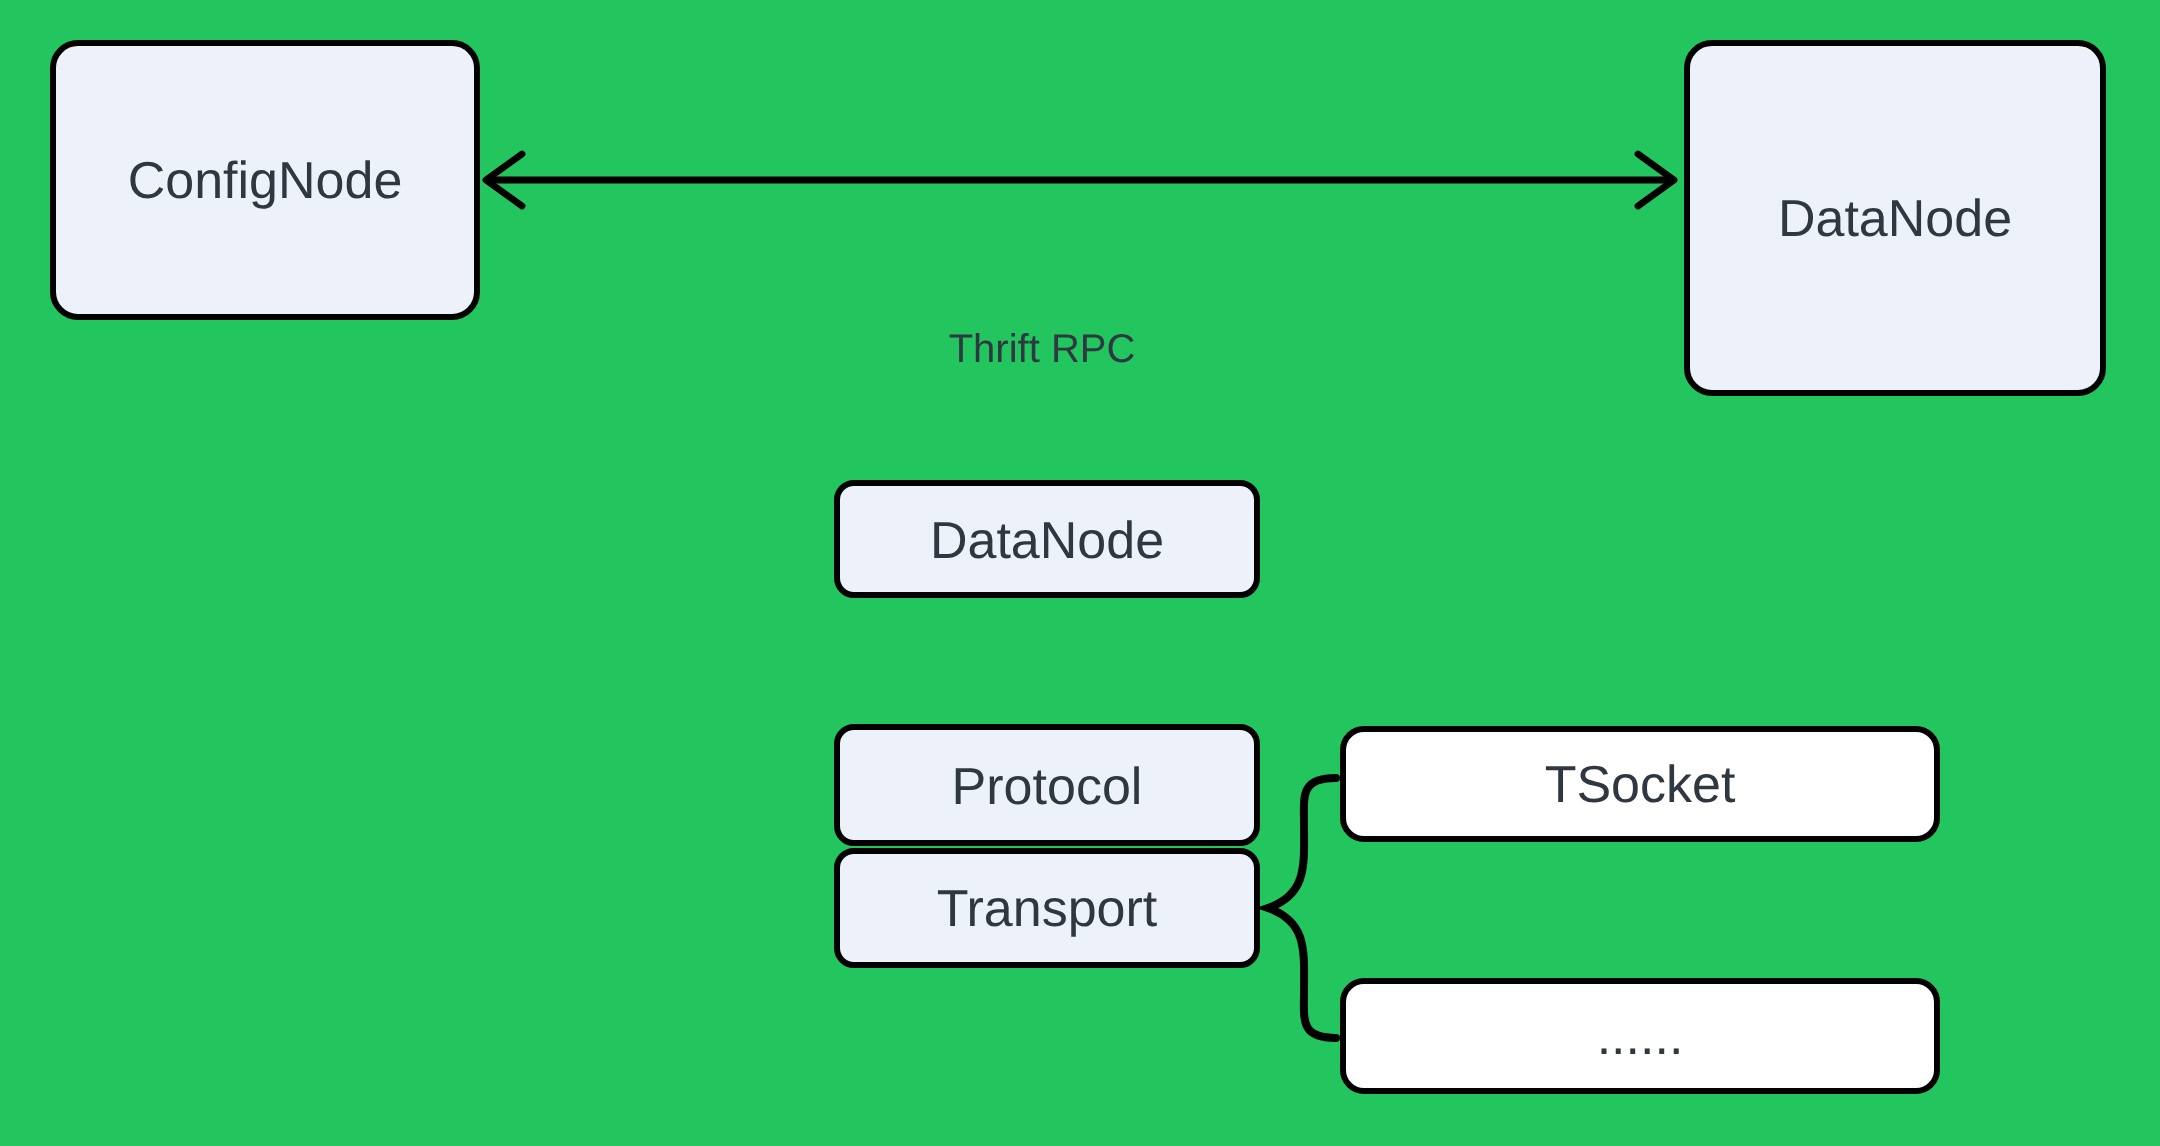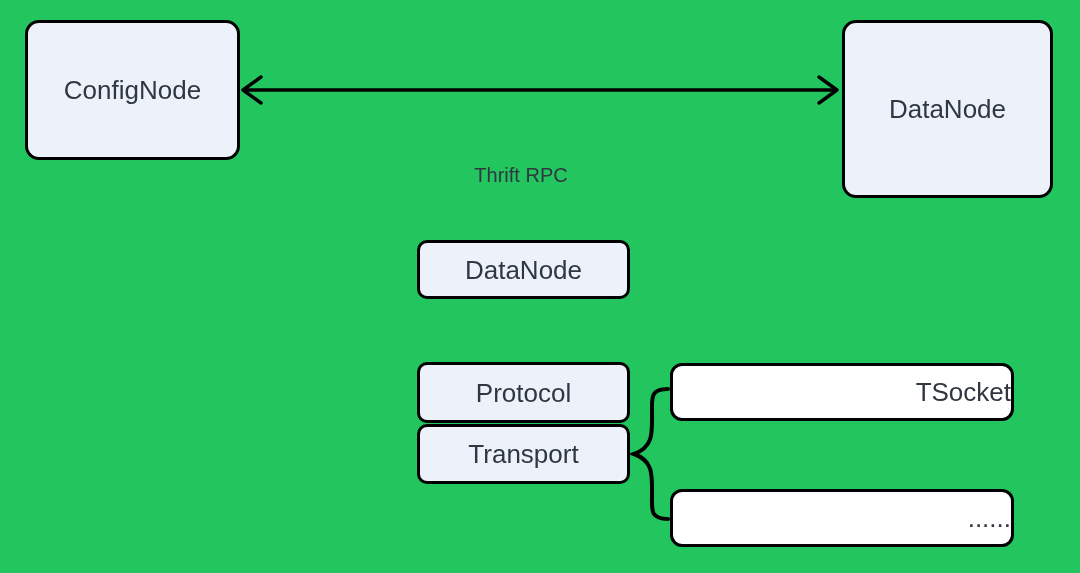--- a/index.html
+++ b/index.html
@@ -26,21 +26,21 @@
     border-radius:14px;
   }
   .layer{
     background:#edf2fa;
     border-radius:10px;
     left:417px;width:213px;
   }
   .impl{
     background:#ffffff;
     border-radius:12px;
-    left:670px;width:344px;justify-content:flex-end;
+    left:670px;width:300px;
   }
   .overlay{
     position:absolute;left:0;top:0;width:1080px;height:573px;
     pointer-events:none;
   }
   .arrow-label{
     position:absolute;
     left:401px;top:164px;width:240px;
     text-align:center;
     font-size:20px;

